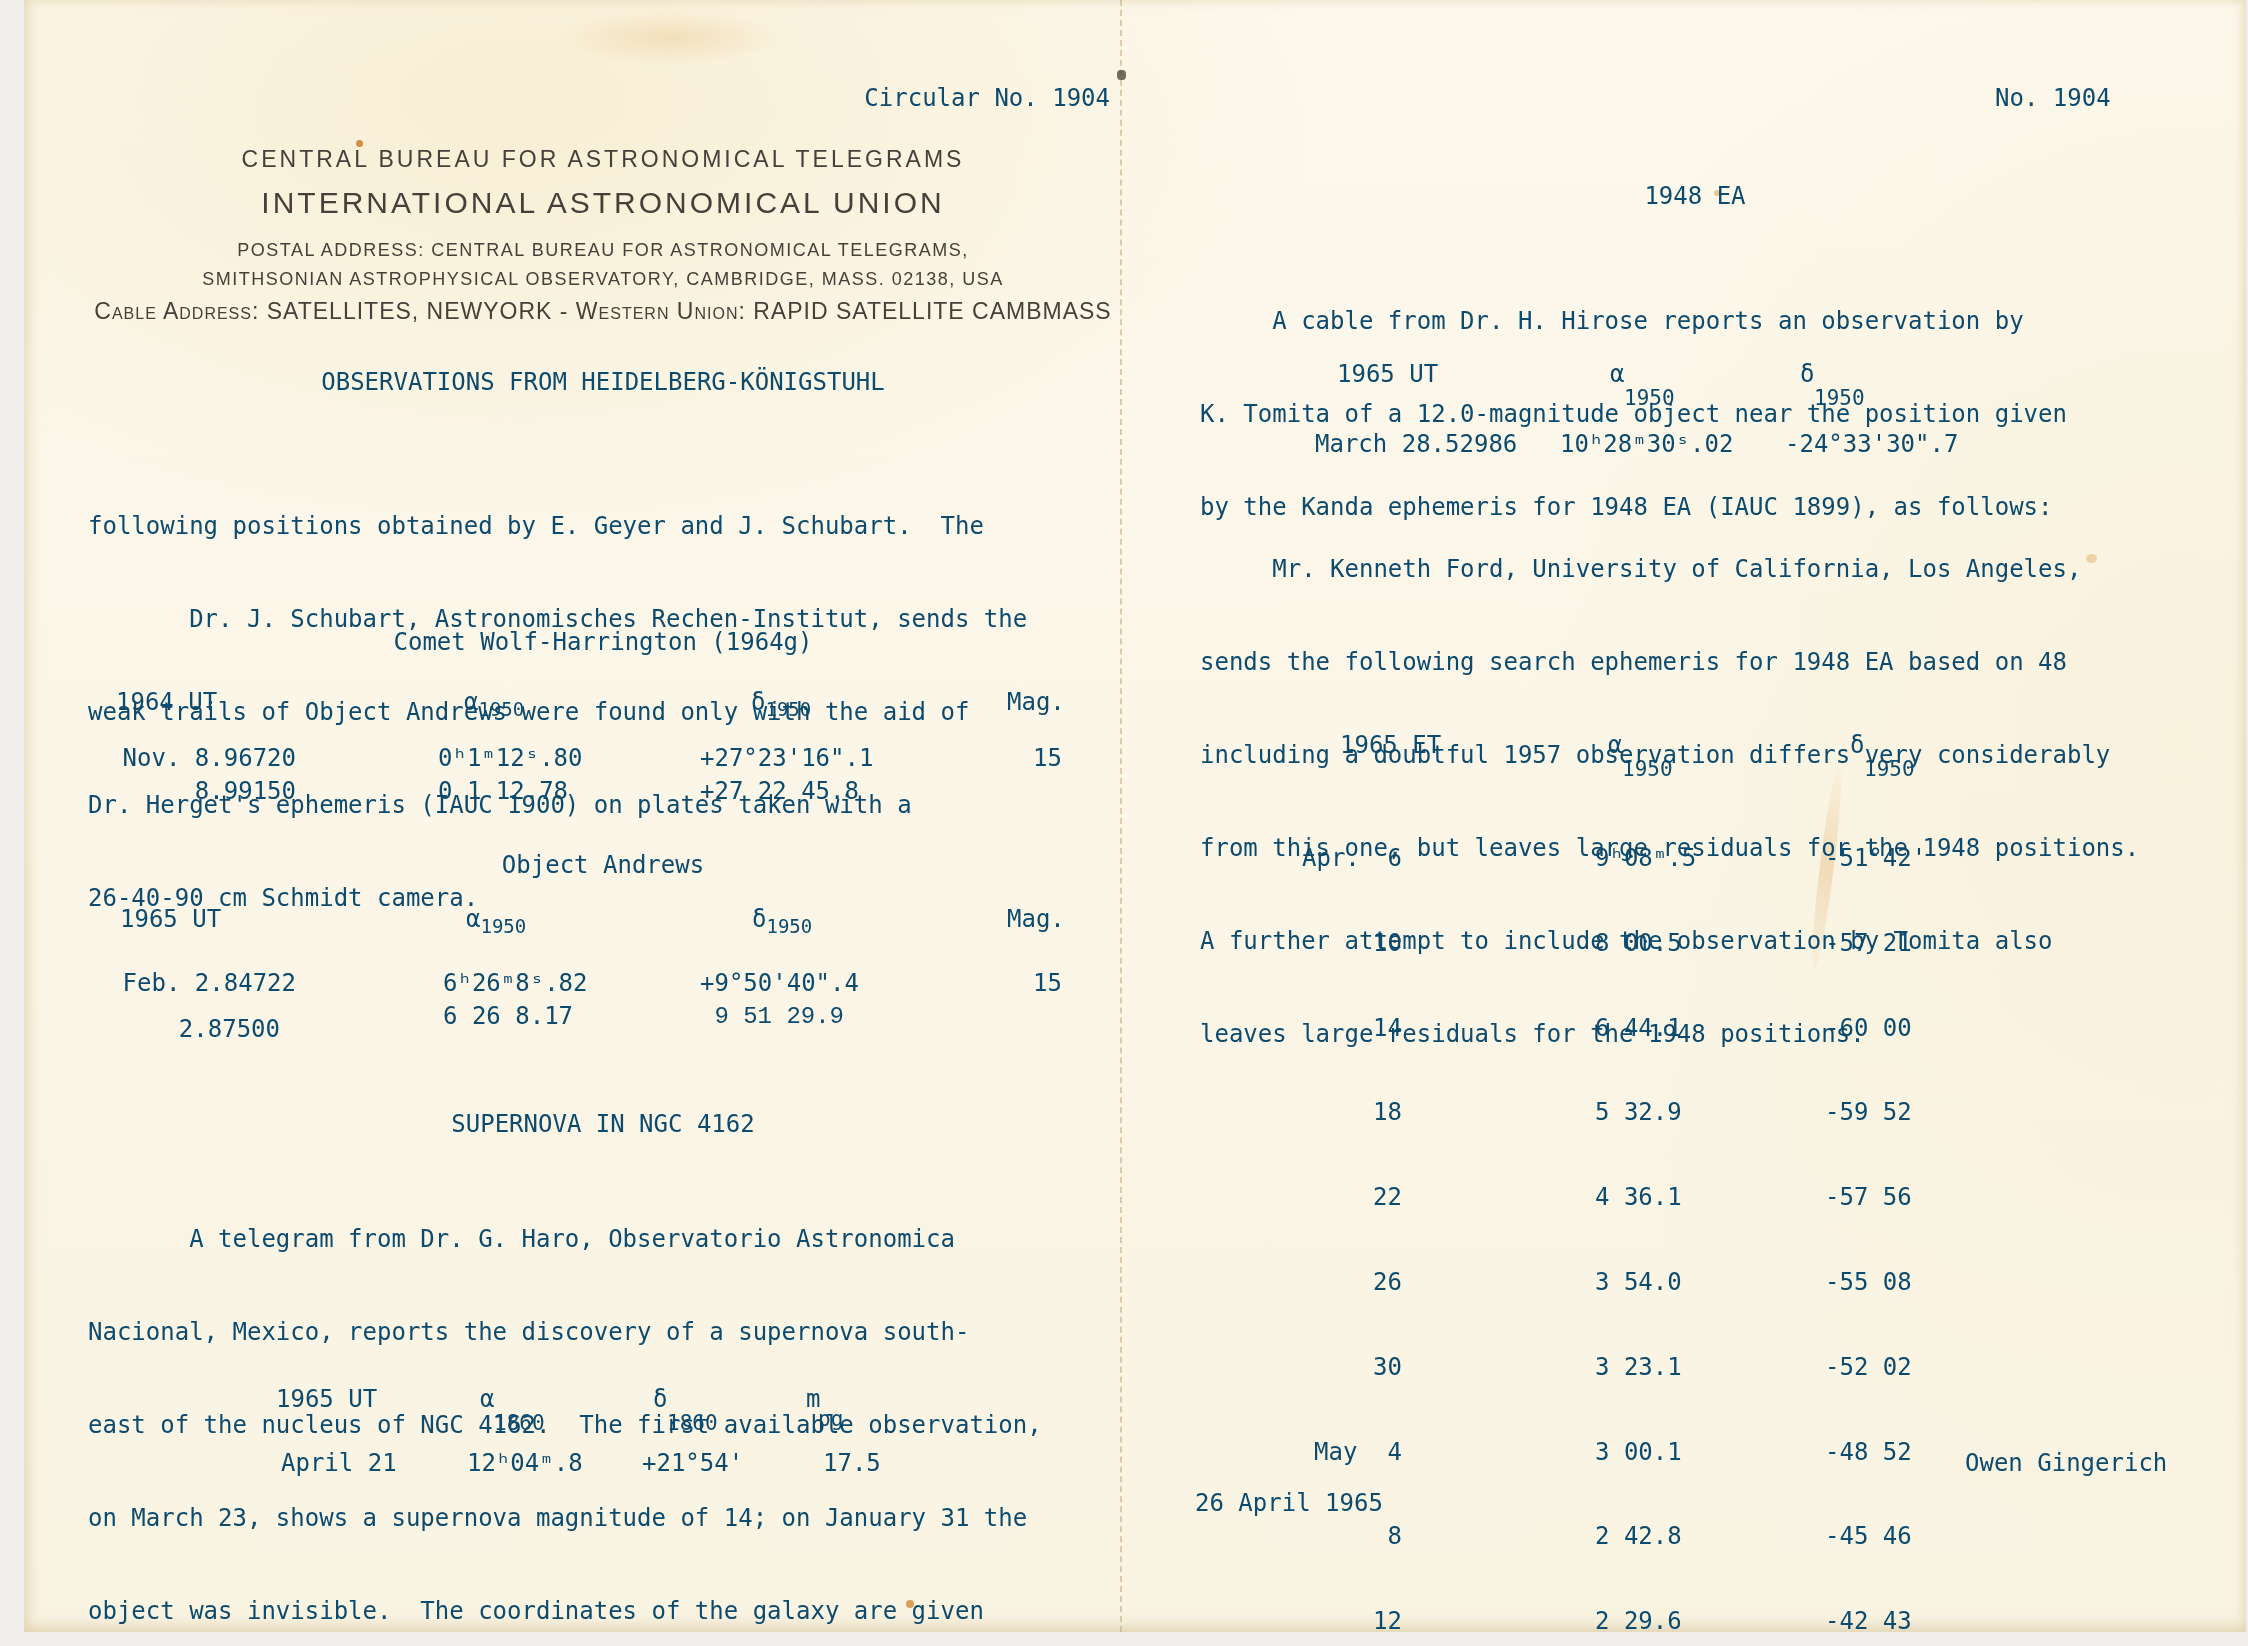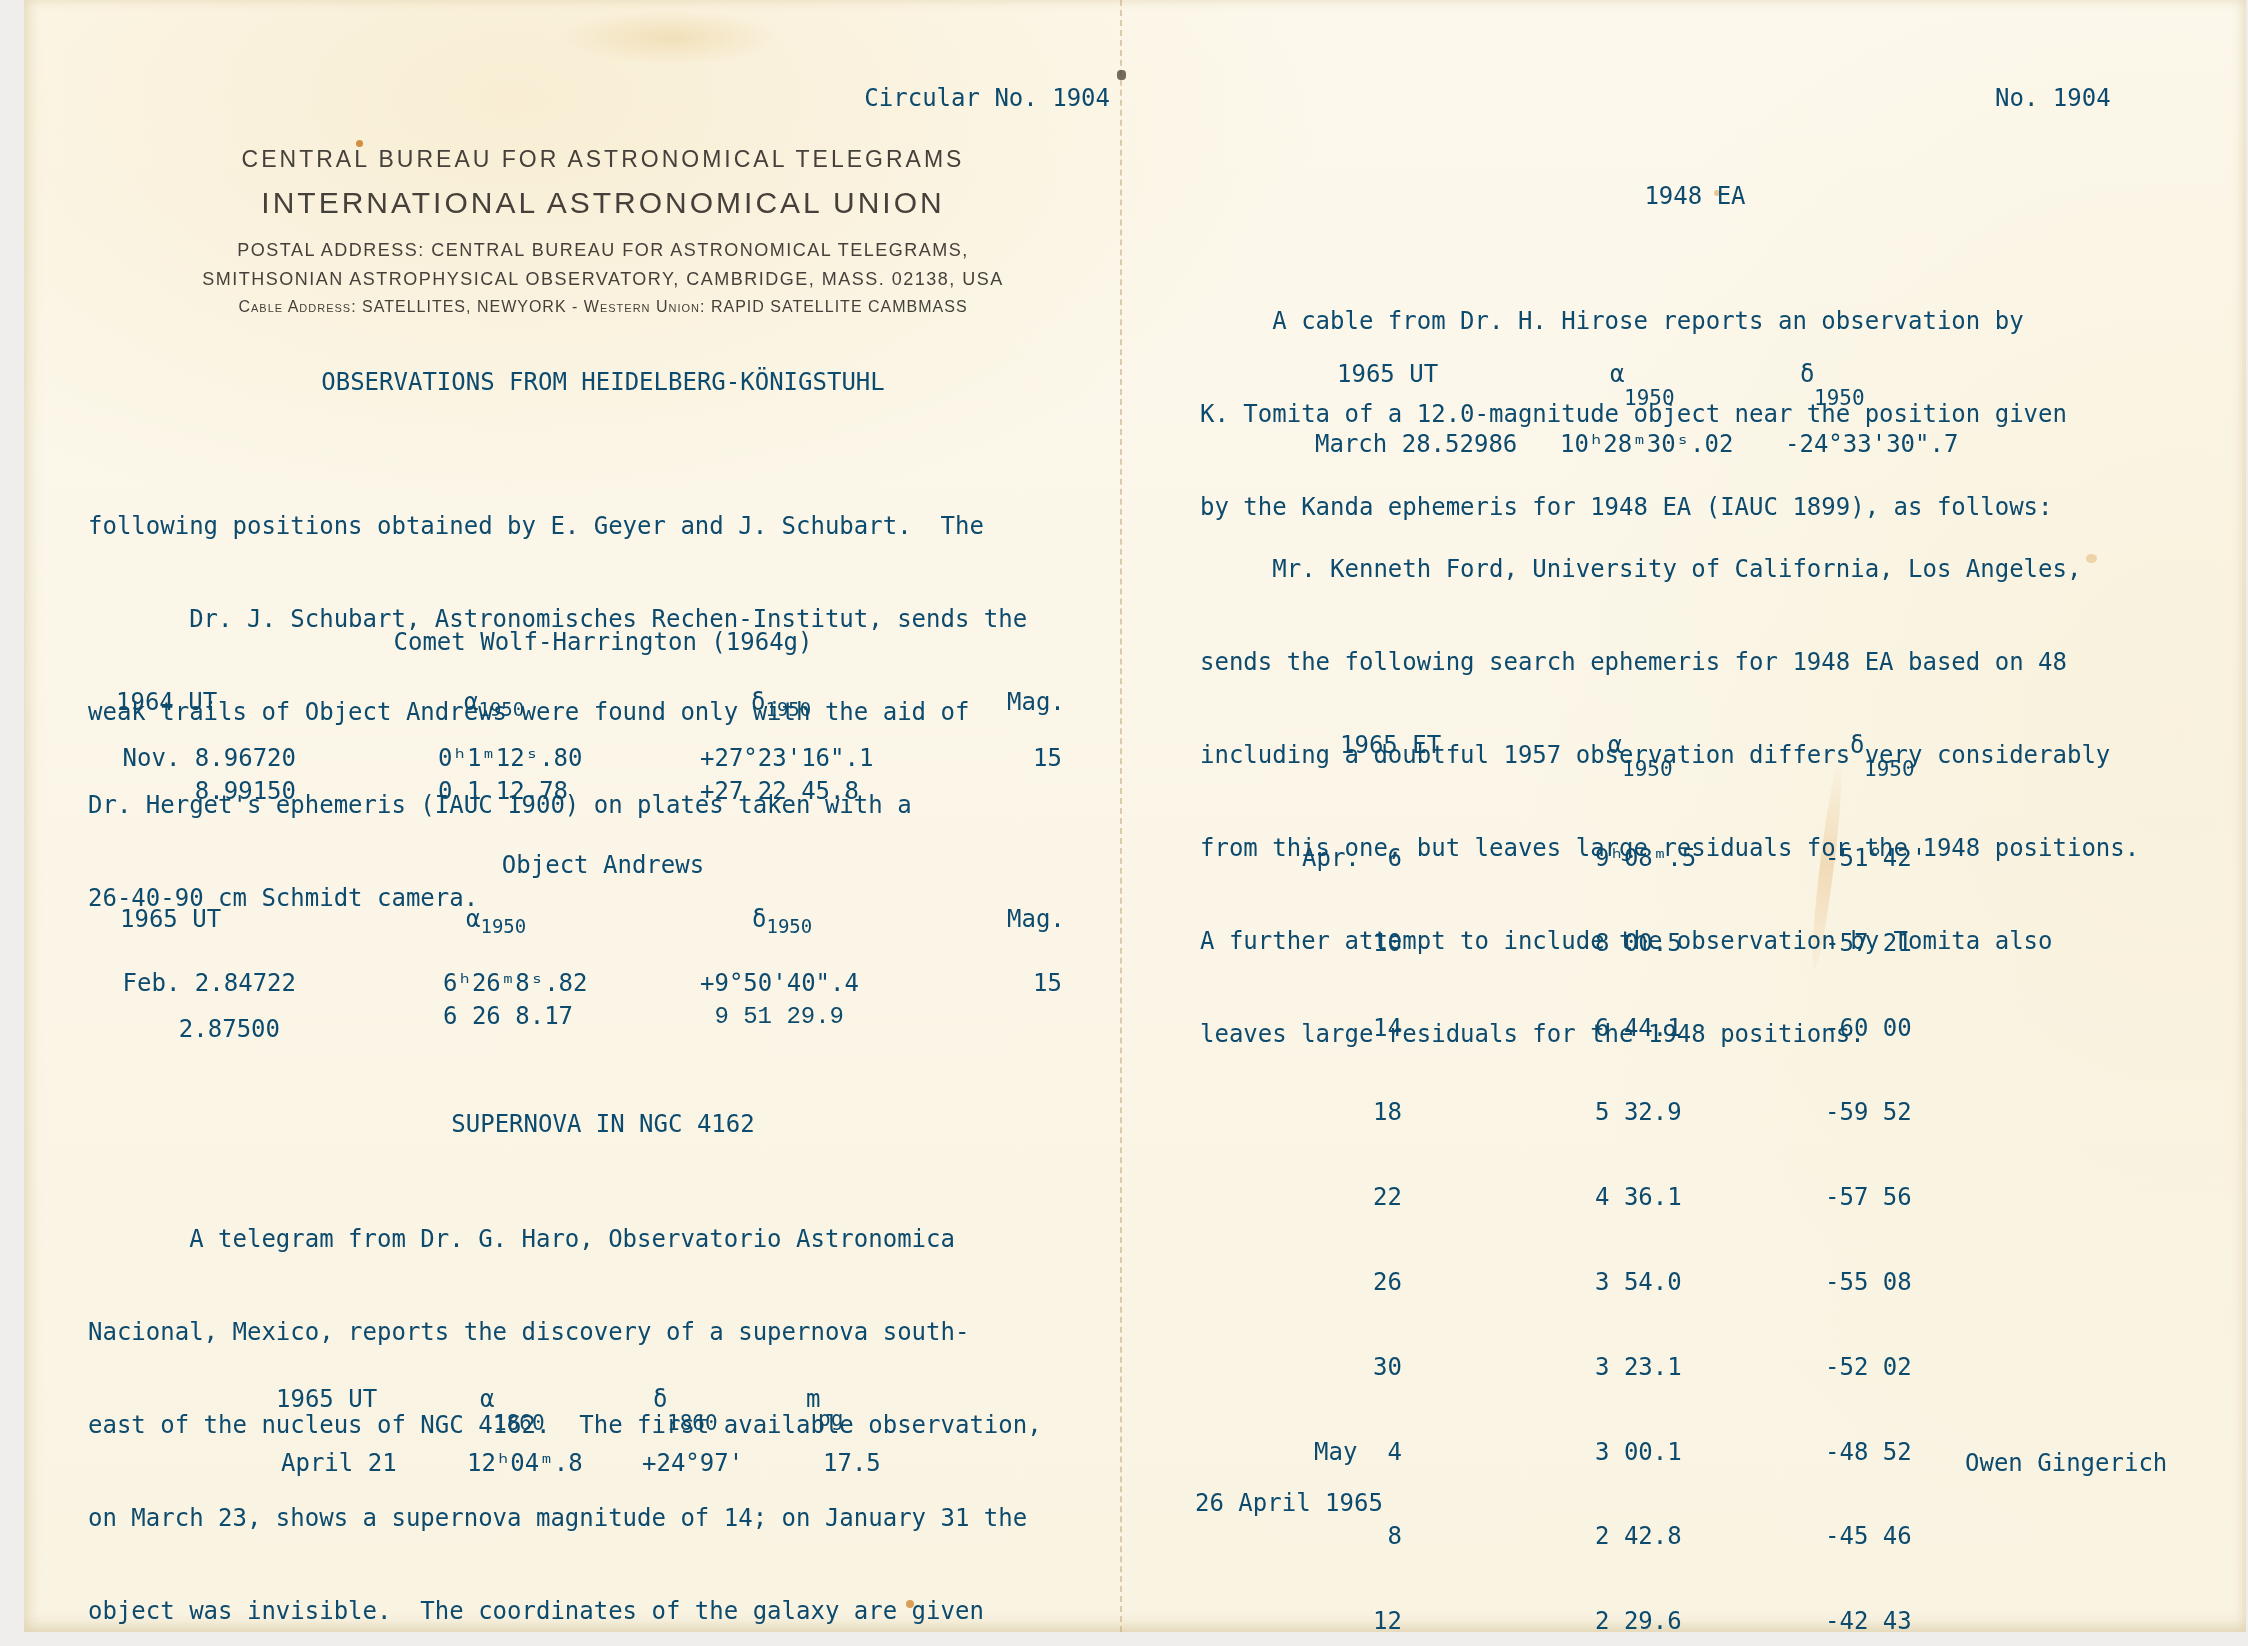--- a/index.html
+++ b/index.html
@@ -25,21 +25,21 @@
   .page { position:absolute; top:0; }
   .tw {
     font-family:"DejaVu Sans Mono","DejaVu Sans",monospace;
     font-size:24px; color:#0c4a6e; white-space:pre;
   }
   .lh { font-family:"Liberation Sans", sans-serif; color:#45413a; }
   .cline { position:absolute; left:0; width:100%; text-align:center; }
   .lh1 { font-size:23px; letter-spacing:3px; }
   .lh2 { font-size:30px; letter-spacing:3px; }
   .addr  { font-size:18px; letter-spacing:1.5px; }
-  .cable { font-size:16px; letter-spacing:1px; font-variant:small-caps; }
+  .cable { font-size:23px; letter-spacing:1px; font-variant:small-caps; }
   .para { position:absolute; left:0; line-height:31px; }
   .row  { position:absolute; left:0; width:100%; height:33px; line-height:33px; }
   .cell { position:absolute; top:0; }
   .isub { font-size:19px; }
   .stack { overflow:visible; }
   .yr {
     position:absolute; left:14px; top:24px; font-size:21px; white-space:pre;
   }
   .eph-rows { position:absolute; left:0; width:100%; }
   .eph-row { position:relative; height:28.8px; line-height:28.8px; }
@@ -137,21 +137,21 @@
 
     <div class="row tw" style="top:1383px;">
       <span class="cell" style="left:188px;">1965 UT</span>
       <span class="cell stack" style="left:392px;"><span>α</span><span class="yr">1860</span></span>
       <span class="cell stack" style="left:565px;"><span>δ</span><span class="yr">1860</span></span>
       <span class="cell stack" style="left:718px;"><span>m</span><span class="yr" style="left:12px;top:20px;">pg</span></span>
     </div>
     <div class="row tw" style="top:1447px;">
       <span class="cell" style="left:193px;">April 21</span>
       <span class="cell" style="left:379px;">12ʰ04ᵐ.8</span>
-      <span class="cell" style="left:554px;">+24°97'</span>
+      <span class="cell" style="left:554px;">+21°54'</span>
       <span class="cell" style="left:735px;">17.5</span>
     </div>
   </div>
 
   <div class="page" style="left:1190px; width:1010px; height:1646px;">
 
     <div class="cell tw" style="top:84px; left:805px;">No. 1904</div>
 
     <div class="cline tw" style="top:182px;">1948 EA</div>
 

